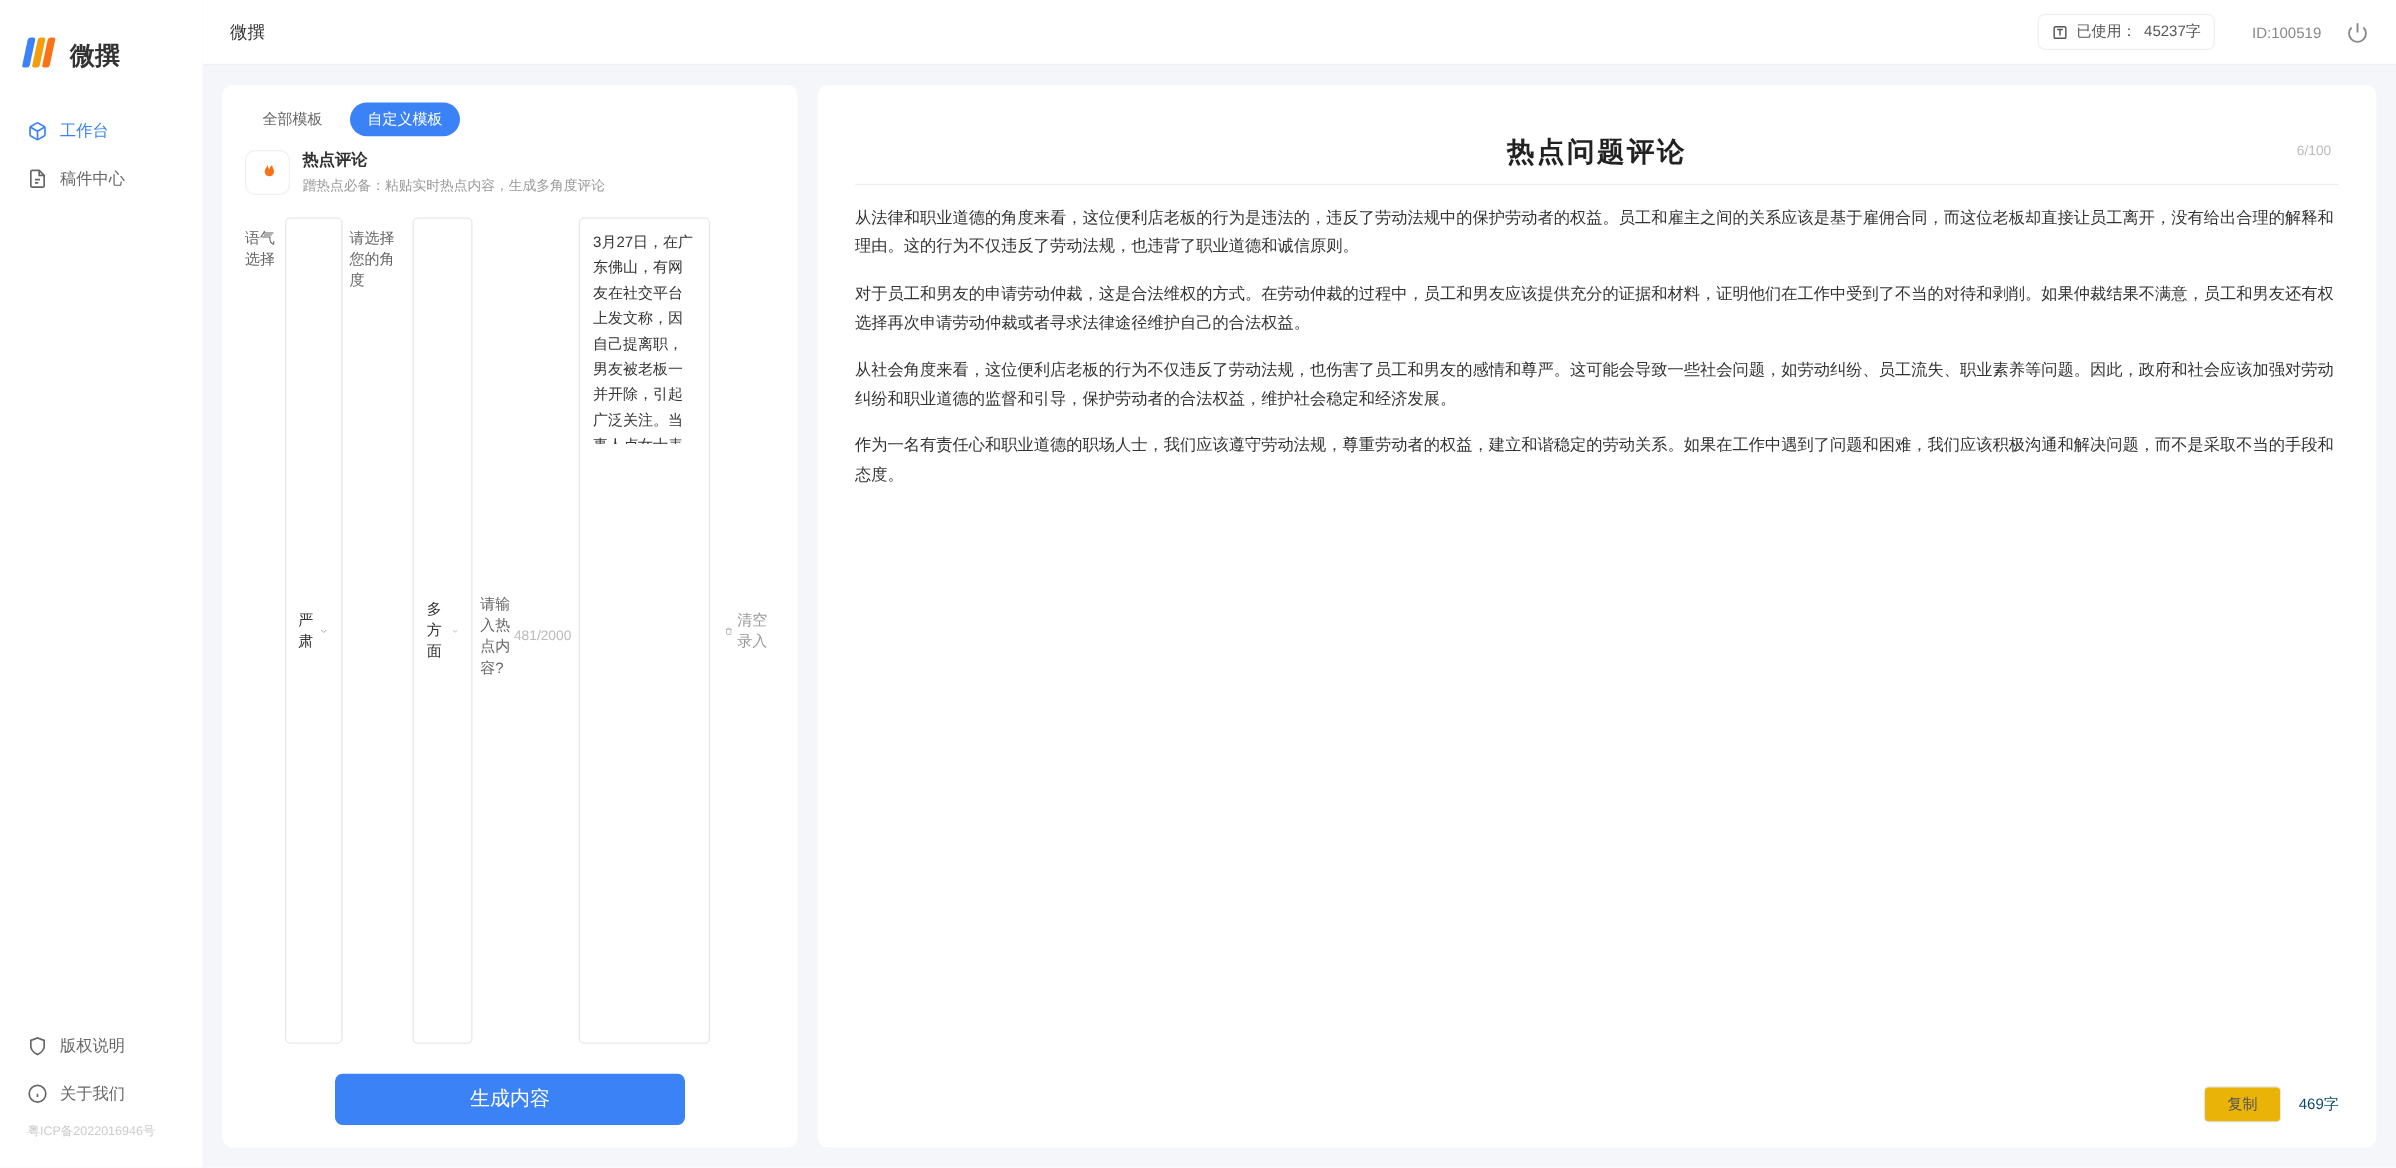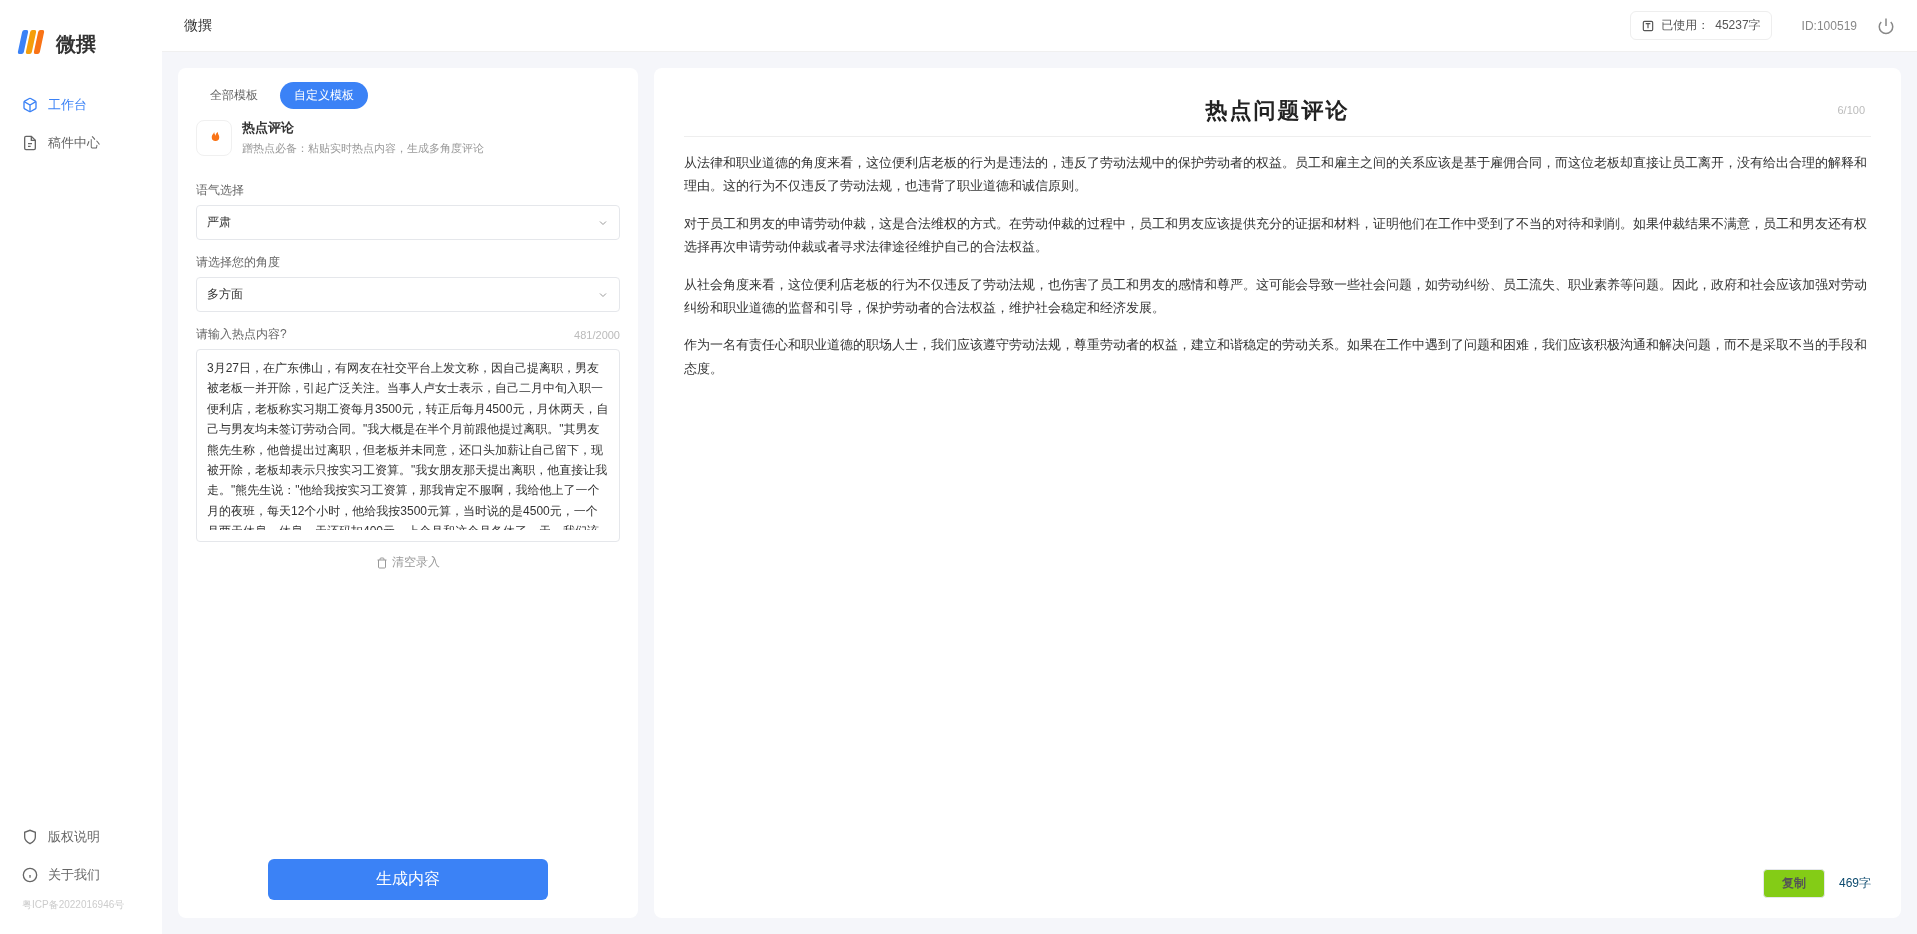--- a/index.html
+++ b/index.html
@@ -38,42 +38,42 @@
 .tabs { display:flex; gap: 8px; padding: 14px 18px 10px; }
 .tab { padding: 5px 14px; border-radius: 14px; font-size: 12px; cursor:pointer; color:#666; }
 .tab.active { background:#3b82f6; color:#fff; }
 
 .template-card { display:flex; gap: 10px; padding: 0 18px 8px; align-items:center; }
 .template-icon { width:36px; height:36px; border-radius:8px; background:#fff; display:flex; align-items:center; justify-content:center; border:1px solid #f0f0f0; color:#f97316; font-size:18px; }
 .template-info { font-size:12px; }
 .template-name { font-weight:600; color:#333; margin-bottom:4px; font-size:13px; }
 .template-desc { color:#999; font-size:11px; }
 
-.form-area { padding: 10px 18px; display:flex; flex-direction:column; gap: 6px; overflow-y:auto; flex:1; }
+.form-area { padding: 10px 18px; display:flex; gap: 6px; overflow-y:auto; flex:1; }
 .form-label { font-size:12px; color:#666; margin-top:8px; }
 .select-box { border:1px solid #e5e7eb; border-radius:4px; padding:8px 10px; font-size:12px; display:flex; align-items:center; justify-content:space-between; cursor:pointer; color:#333; }
 .select-box svg { width:12px; height:12px; color:#999; }
 .counter { font-size:11px; color:#bbb; }
 .label-row { display:flex; align-items:center; justify-content:space-between; margin-top:8px; }
 .textarea-box { border:1px solid #e5e7eb; border-radius:4px; padding: 8px 10px; min-height: 180px; }
 .textarea-box textarea { width:100%; border:none; outline:none; resize:none; font-size:12px; line-height:1.7; color:#333; font-family:inherit; height: 172px; }
 .clear-btn { display:flex; align-items:center; justify-content:center; gap:4px; padding:6px; font-size:12px; color:#999; cursor:pointer; }
 .clear-btn svg { width:12px; height:12px; }
 
 .generate-bar { padding: 14px 90px 18px; }
 .generate-btn { width:100%; padding:10px; background:#3b82f6; color:#fff; border:none; border-radius:6px; font-size:16px; cursor:pointer; }
 
 .output-header { display:flex; justify-content:center; align-items:center; padding: 28px 30px 6px; position:relative; }
-.output-title { font-size: 22px; font-weight:600; color:#222; letter-spacing: 2px; }
+.output-title { font-size: 22px; font-weight:600; color:#222; letter-spacing: 2px; margin-top: 11px; }
 .output-progress { position:absolute; right:36px; bottom:16px; font-size:11px; color:#bbb; }
 .output-divider { height:1px; background:#eee; margin: 4px 30px 0; }
 .output-body { padding: 14px 30px; font-size:13px; line-height:1.8; color:#333; overflow-y:auto; flex:1; }
 .output-body p { margin-bottom: 14px; }
 .output-footer { display:flex; align-items:center; justify-content:flex-end; gap: 14px; padding: 12px 30px 20px; }
-.copy-btn { border:1px solid #e5e7eb; background:#84cc16; padding:5px 18px; font-size:12px; border-radius:4px; cursor:pointer; color:#555;font-weight:bold; }
+.copy-btn { border:1px solid #e5e7eb; background:#eab308; padding:5px 18px; font-size:12px; border-radius:4px; cursor:pointer; color:#555; }
 .char-count { font-size:12px; color:#0c4a6e; }
 
 .collapse-tab { position:absolute; left:-8px; top:50%; width:12px; height:20px; cursor:pointer; color:#3b82f6; }
 </style>
 </head>
 <body>
 
 <div class="app">
   <aside class="sidebar">
     <div class="logo">

